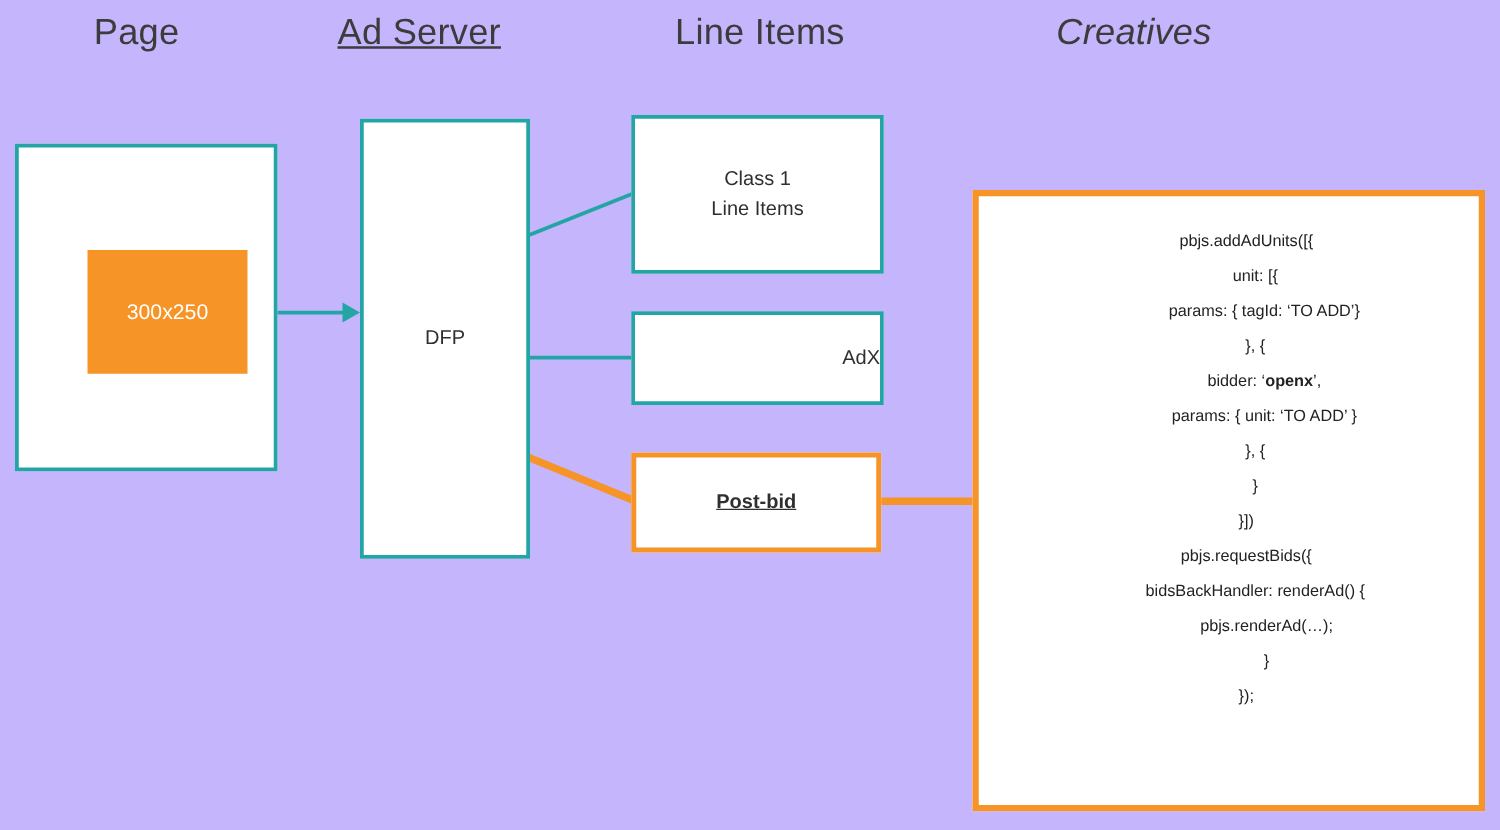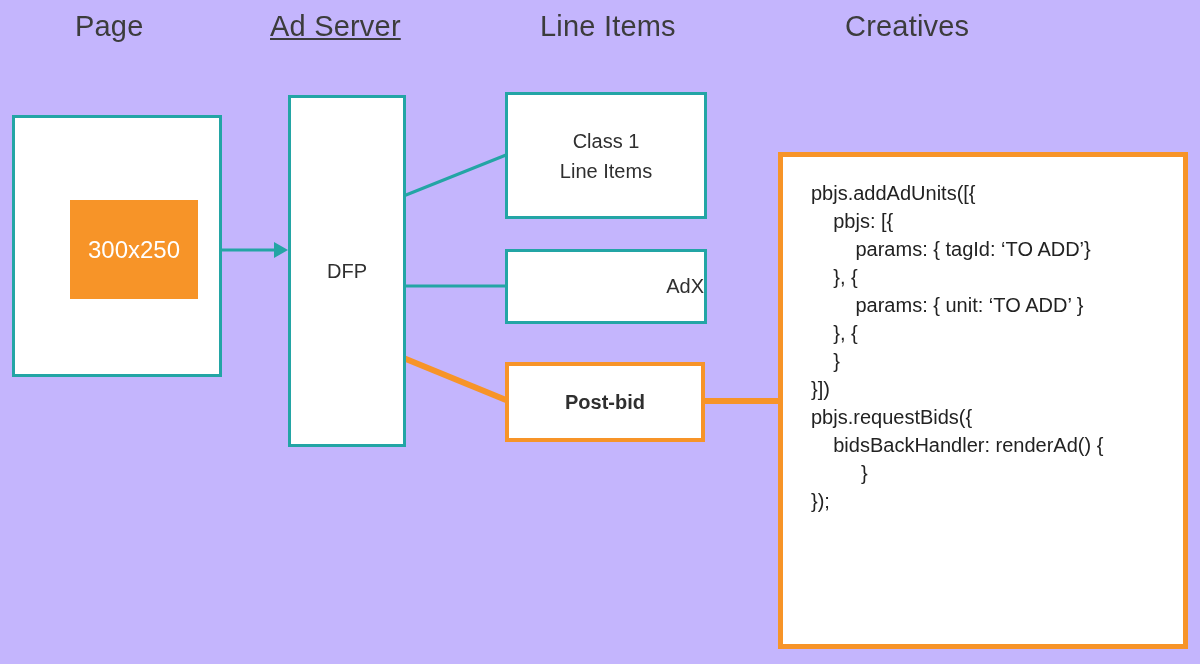--- a/index.html
+++ b/index.html
@@ -8,52 +8,52 @@
     --text:#3b3b3b;
   }
   *{margin:0;padding:0;box-sizing:border-box;}
   html,body{width:1200px;height:664px;background:#ffffff;overflow:hidden;
     font-family:"Liberation Sans",sans-serif;color:var(--text);}
   .canvas{position:relative;width:1200px;height:664px;background:#c4b5fd;}
 
   .col-header{position:absolute;top:10px;font-size:29px;letter-spacing:0.2px;color:#3c3c3c;}
 
   .box{position:absolute;background:#fff;display:flex;align-items:center;justify-content:center;
-    text-align:center;font-size:20px;color:#2f2f2f;}
+    text-align:center;font-size:16px;color:#2f2f2f;}
   .box.teal{border:3px solid var(--teal);}
   .box.orange-border{border:4px solid var(--orange);}
 
   .page-box{left:12px;top:115px;width:210px;height:262px;}
   .ad-slot{position:absolute;left:70px;top:200px;width:128px;height:99px;
     background:var(--orange);color:#ffffff;display:flex;align-items:center;justify-content:center;
-    font-size:24px;}
-  .dfp-box{left:288px;top:95px;width:118px;height:352px;}
+    font-size:17px;}
+  .dfp-box{left:288px;top:95px;width:136px;height:352px;}
   .class1-box{left:505px;top:92px;width:202px;height:127px;flex-direction:column;line-height:1.5;}
   .adx-box{left:505px;top:249px;width:202px;height:75px;justify-content:flex-end;}
-  .postbid-box{left:505px;top:362px;width:200px;height:80px;font-weight:bold;}
+  .postbid-box{left:505px;top:362px;width:200px;height:80px;font-weight:bold;text-decoration:underline;}
 
   .creatives-box{position:absolute;left:778px;top:152px;width:410px;height:497px;
     border:5px solid var(--orange);background:#fff;padding:22px 0 0 28px;}
-  .code-line{white-space:pre;font-size:20px;line-height:28px;color:#222;}
+  .code-line{white-space:pre;font-size:13px;line-height:28px;color:#222;text-align:center;}
   .code-line .bold{font-weight:bold;}
 
   svg.connectors{position:absolute;left:0;top:0;width:1200px;height:664px;pointer-events:none;}
   .stroke-teal{stroke:var(--teal);}
   .stroke-orange{stroke:var(--orange);}
   .fill-teal{fill:var(--teal);}
 </style>
 </head>
 <body>
 
 <div class="canvas">
 
   <div class="col-header" style="left:75px;">Page</div>
   <div class="col-header" style="left:270px;text-decoration:underline;">Ad Server</div>
   <div class="col-header" style="left:540px;">Line Items</div>
-  <div class="col-header" style="left:845px;">Creatives</div>
+  <div class="col-header" style="left:845px;font-style:italic;">Creatives</div>
 
   <svg class="connectors" viewBox="0 0 1200 664" aria-hidden="true">
 
     <line class="stroke-teal" x1="198" y1="250" x2="276" y2="250" stroke-width="3"></line>
     <polygon class="fill-teal" points="288,250 274,242 274,258"></polygon>
 
     <line class="stroke-teal" x1="401" y1="197" x2="506" y2="155" stroke-width="3"></line>
 
     <line class="stroke-teal" x1="401" y1="286" x2="506" y2="286" stroke-width="3"></line>
 
@@ -78,27 +78,29 @@
   <div class="box teal adx-box">
     <span>AdX</span>
   </div>
   <div class="box orange-border postbid-box">
     <span>Post-bid</span>
   </div>
 
   <div class="creatives-box">
     <div>
         <div class="code-line"><span>pbjs.addAdUnits([{</span></div>
-        <div class="code-line"><span>    pbjs: [{</span></div>
+        <div class="code-line"><span>    unit: [{</span></div>
         <div class="code-line"><span>        params: { tagId: ‘TO ADD’}</span></div>
         <div class="code-line"><span>    }, {</span></div>
+        <div class="code-line"><span>        bidder: ‘</span><span class="bold">openx</span><span>’,</span></div>
         <div class="code-line"><span>        params: { unit: ‘TO ADD’ }</span></div>
         <div class="code-line"><span>    }, {</span></div>
         <div class="code-line"><span>    }</span></div>
         <div class="code-line"><span>}])</span></div>
         <div class="code-line"><span>pbjs.requestBids({</span></div>
         <div class="code-line"><span>    bidsBackHandler: renderAd() {</span></div>
+        <div class="code-line"><span>         pbjs.renderAd(…);</span></div>
         <div class="code-line"><span>         }</span></div>
         <div class="code-line"><span>});</span></div>
       </div>
   </div>
 
 </div>
 
 </body></html>

